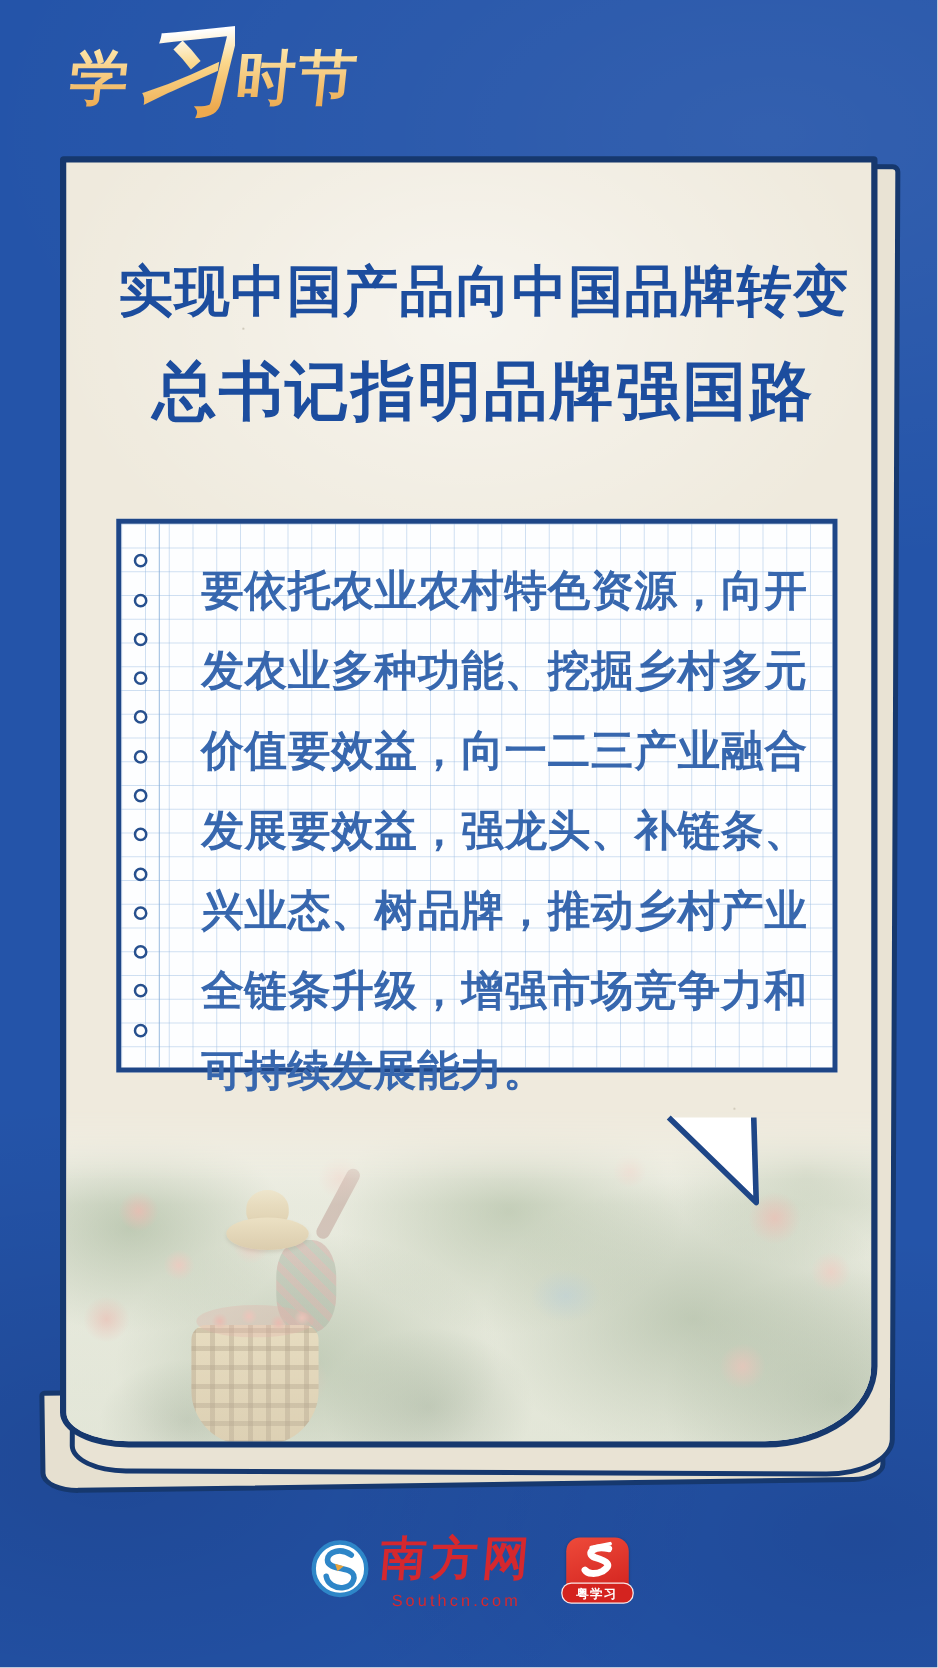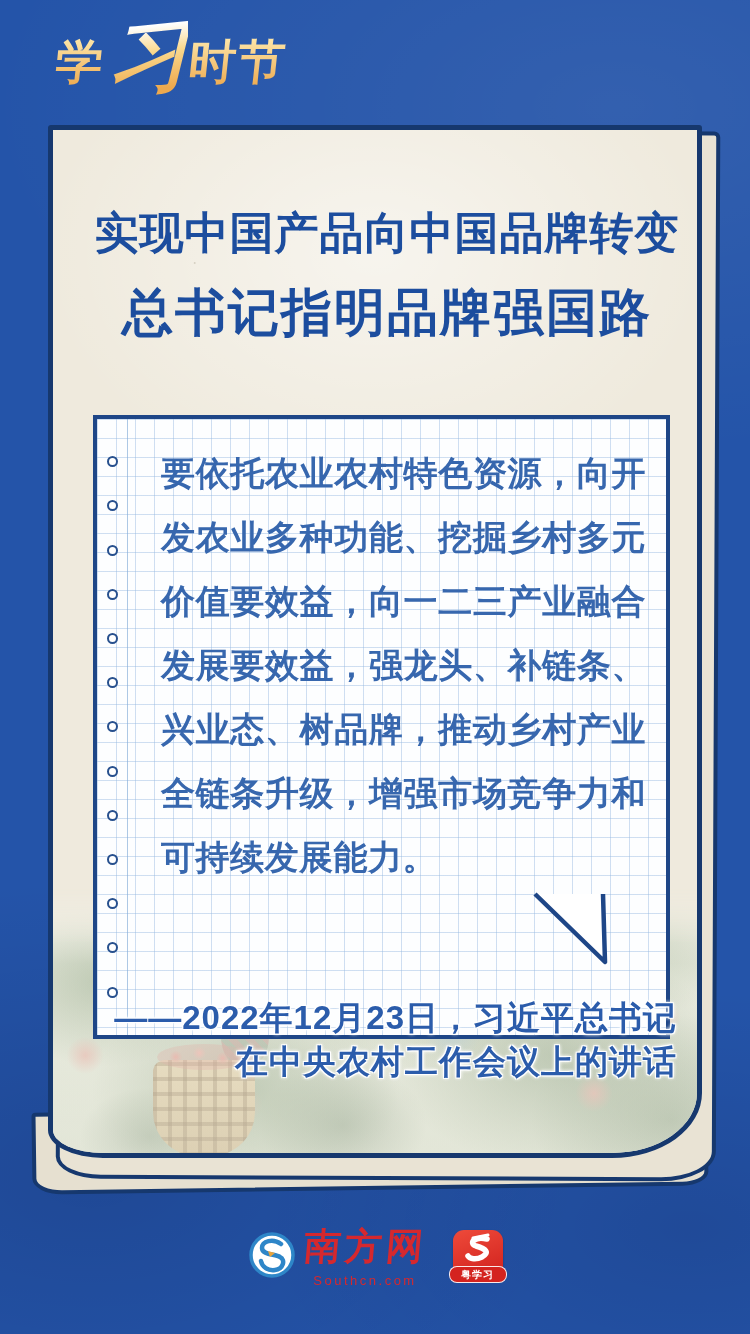--- a/index.html
+++ b/index.html
@@ -41,21 +41,21 @@
       radial-gradient(3px 2px at 41% 57%, rgba(120,110,85,.3), transparent 70%),
       radial-gradient(2px 2px at 83% 74%, rgba(120,110,85,.3), transparent 70%),
       radial-gradient(2px 3px at 12% 86%, rgba(120,110,85,.3), transparent 70%),
       radial-gradient(420px 300px at 50% 12%, rgba(255,255,255,.5), transparent 80%),
       var(--c-card);}
   
   .title{position:absolute;left:0;top:74px;width:100%;text-align:center;color:var(--c-title);z-index:3;margin-left:12px;}
   .title .t1{font-size:44px;font-weight:900;letter-spacing:1px;}
   .title .t2{font-size:51px;font-weight:900;letter-spacing:2px;margin-top:16px;}
   
-  .bubble{position:absolute;left:40px;top:285px;width:577px;height:624px;z-index:3;
+  .bubble{position:absolute;left:40px;top:285px;width:577px;height:443px;z-index:3;
     border:4px solid #1e4687;background-color:#fdfeff;
     background-image:linear-gradient(rgba(150,185,225,.45) 1px, transparent 1px),
       linear-gradient(90deg, rgba(150,185,225,.45) 1px, transparent 1px);
     background-size:19px 19px;}
   .holes{position:absolute;left:0;top:0;bottom:0;width:31px;border-right:1.5px solid rgba(130,170,215,.65);
     display:flex;flex-direction:column;justify-content:space-evenly;align-items:center;padding:4px 0;}
   .hole{width:11px;height:11px;border:2.5px solid #27508e;border-radius:50%;background:#fff;}
   .quote-text{position:absolute;left:31px;right:0;top:0;bottom:0;padding:22px 20px 0 33px;
     font-size:34px;line-height:64px;font-weight:bold;color:var(--c-quote);
     letter-spacing:.5px;text-align:justify;}
@@ -170,24 +170,20 @@
           <span class="hole"></span>
           <span class="hole"></span>
         </div>
       <div class="quote-text">要依托农业农村特色资源，向开发农业多种功能、挖掘乡村多元价值要效益，向一二三产业融合发展要效益，强龙头、补链条、兴业态、树品牌，推动乡村产业全链条升级，增强市场竞争力和可持续发展能力。</div>
     </div>
 
     <svg class="tail" width="100" height="82" viewBox="0 0 100 82">
       <path d="M 12 4 L 82 72 L 80 4" fill="#ffffff" stroke="#1e4687" stroke-width="4.5" stroke-linejoin="round"></path>
     </svg>
 
-    <div class="attribution">
-      <div>——2022年12月23日，习近平总书记</div>
-      <div>在中央农村工作会议上的讲话</div>
-    </div>
 
   </div>
 
   <div class="footer">
     <div class="southcn">
       <svg width="48" height="48" viewBox="0 0 48 48">
         <circle cx="24" cy="24" r="21" fill="#ffffff" stroke="#2e86c8" stroke-width="3.5"></circle>
         <path d="M 33 13 C 25 7 14 10 14 17 C 14 24 27 23 32 26 C 38 29 35 38 27 39 C 20 40 14 36 13 30" fill="none" stroke="#2e86c8" stroke-width="4.5" stroke-linecap="round"></path>
         <path d="M 20 20 l 7 2 l -5 4 z" fill="#e8a33c"></path>
       </svg>

